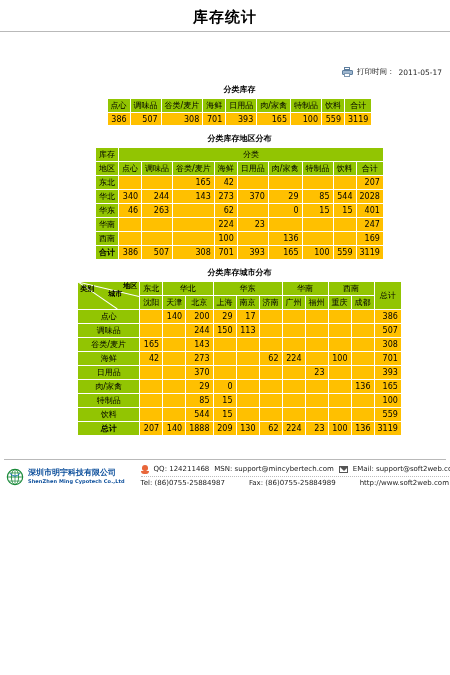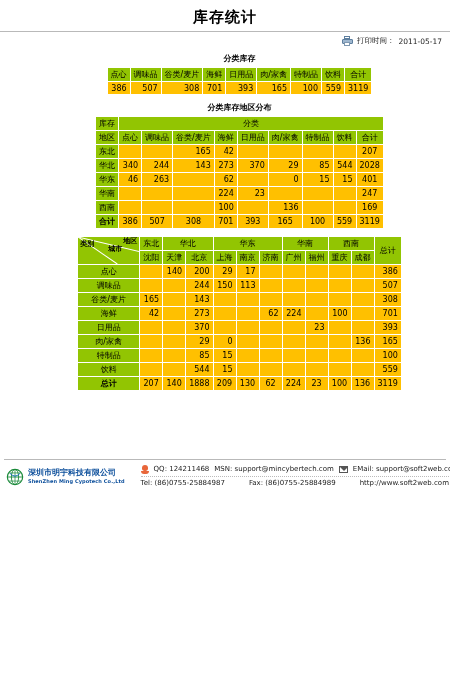--- a/index.html
+++ b/index.html
@@ -27,20 +27,21 @@
     margin: 4px 0 0 0;
   }
   .print-row {
     display: flex;
     justify-content: flex-end;
     align-items: center;
     gap: 4px;
     padding: 4px 8px 0 0;
     font-size: 7.5px;
     color: #222;
+    margin-top: 31px;
   }
   .printer-icon { display:inline-block; width:11px; height:10px; position:relative; }
   .printer-icon .body {
     position:absolute; left:0; top:3px; width:11px; height:5px;
     background:#9fb7cf; border:1px solid #5d7e9e; border-radius:1px;
   }
   .printer-icon .paper {
     position:absolute; left:2.5px; top:0; width:6px; height:3px;
     background:#fff; border:1px solid #5d7e9e;
   }
@@ -69,21 +70,21 @@
   table.rpt td, table.rpt th {
     border: 1px solid #ffffff;
     padding: 1px 3px;
     height: 13px;
     font-weight: normal;
     white-space: nowrap;
   }
   .hdr { background:#92c502; font-weight:bold; text-align:center; }
   .rowhdr { background:#92c502; font-weight:bold; text-align:center; }
   .num { background:#ffc000; text-align:right; }
-  .numb { background:#ffc000; text-align:center; font-weight:bold; }
+  .numb { background:#ffc000; text-align:right; font-weight:bold; }
   .totalrow .rowhdr { background:#92c502; font-weight:bold; }
 
   
   .diag {
     background:#92c502;
     position:relative;
     width:62px; height:26px;
     padding:0;
   }
   .diag svg { position:absolute; left:0; top:0; width:100%; height:100%; }
@@ -253,20 +254,21 @@
             <td class="numb">165</td>
             <td class="numb">100</td>
             <td class="numb">559</td>
             <td class="numb">3119</td>
           </tr>
         </tbody>
     </table>
   </div>
 
   <div class="block">
+    <div class="block-title">分类库存城市分布</div>
     <table class="rpt">
       <tbody id="t3-body">
           <tr>
             <td class="diag" rowspan="2">
               <svg viewBox="0 0 62 26" preserveAspectRatio="none">
                 <line x1="0" y1="0" x2="62" y2="14" stroke="#ffffff" stroke-width="1"></line>
                 <line x1="0" y1="0" x2="40" y2="26" stroke="#ffffff" stroke-width="1"></line>
               </svg>
               <span class="lbl l-region">地区</span>
               <span class="lbl l-city">城市</span>

